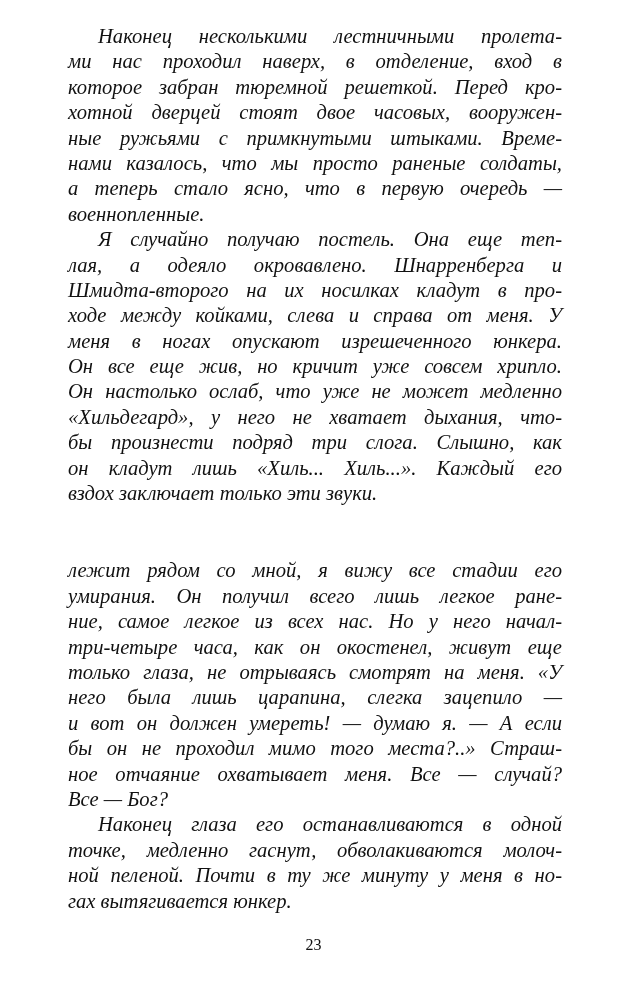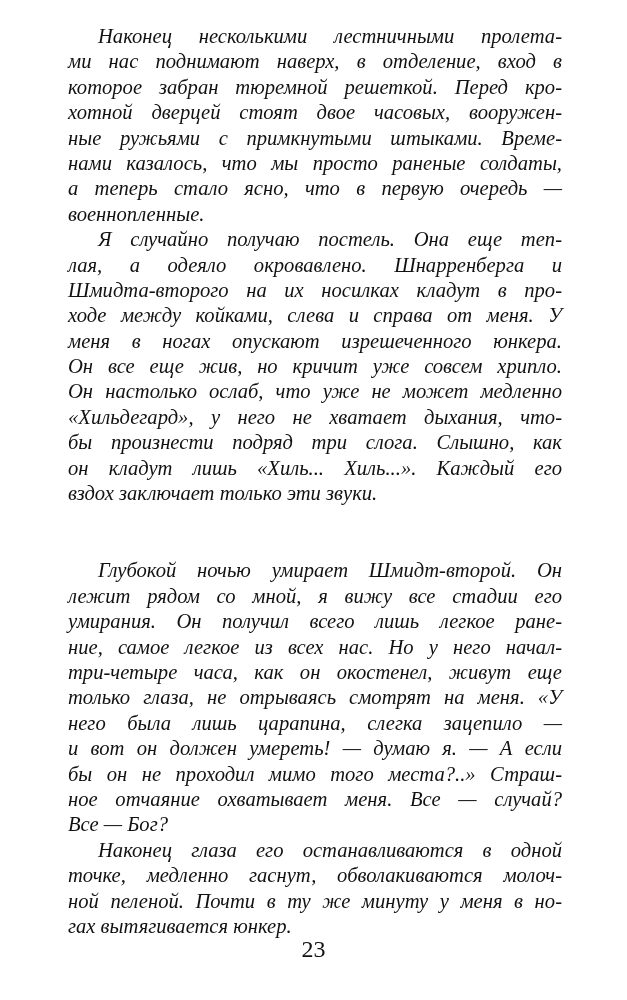--- a/index.html
+++ b/index.html
@@ -12,30 +12,30 @@
   .line {
     display: block; white-space: nowrap; text-align: justify;
     text-align-last: justify; height: 25.4px;
   }
   .line.last { text-align-last: left; }
   .line.indent { padding-left: 30px; }
   .gap { height: 52px; }
   .pagenum {
     position: absolute; left: 0; width: 627px; top: 936px;
     text-align: center; font-family: "Liberation Serif", serif;
-    font-size: 24px; color: #111;
+    font-size: 16px; color: #111;
   }
 </style>
 </head>
 <body>
 
 <div class="page">
   <div>
     <span class="line indent">Наконец несколькими лестничными пролета-</span>
-    <span class="line">ми нас поднимают наверх, в отделение, вход в</span>
+    <span class="line">ми нас проходил наверх, в отделение, вход в</span>
     <span class="line">которое забран тюремной решеткой. Перед кро-</span>
     <span class="line">хотной дверцей стоят двое часовых, вооружен-</span>
     <span class="line">ные ружьями с примкнутыми штыками. Време-</span>
     <span class="line">нами казалось, что мы просто раненые солдаты,</span>
     <span class="line">а теперь стало ясно, что в первую очередь —</span>
     <span class="line last">военнопленные.</span>
   </div>
   <div>
     <span class="line indent">Я случайно получаю постель. Она еще теп-</span>
     <span class="line">лая, а одеяло окровавлено. Шнарренберга и</span>
@@ -44,21 +44,20 @@
     <span class="line">меня в ногах опускают изрешеченного юнкера.</span>
     <span class="line">Он все еще жив, но кричит уже совсем хрипло.</span>
     <span class="line">Он настолько ослаб, что уже не может медленно</span>
     <span class="line">«Хильдегард», у него не хватает дыхания, что-</span>
     <span class="line">бы произнести подряд три слога. Слышно, как</span>
     <span class="line">он кладут лишь «Хиль... Хиль...». Каждый его</span>
     <span class="line last">вздох заключает только эти звуки.</span>
   </div>
   <div class="gap"></div>
   <div>
-    <span class="line indent">Глубокой ночью умирает Шмидт-второй. Он</span>
     <span class="line">лежит рядом со мной, я вижу все стадии его</span>
     <span class="line">умирания. Он получил всего лишь легкое ране-</span>
     <span class="line">ние, самое легкое из всех нас. Но у него начал-</span>
     <span class="line">три-четыре часа, как он окостенел, живут еще</span>
     <span class="line">только глаза, не отрываясь смотрят на меня. «У</span>
     <span class="line">него была лишь царапина, слегка зацепило —</span>
     <span class="line">и вот он должен умереть! — думаю я. — А если</span>
     <span class="line">бы он не проходил мимо того места?..» Страш-</span>
     <span class="line">ное отчаяние охватывает меня. Все — случай?</span>
     <span class="line last">Все — Бог?</span>

